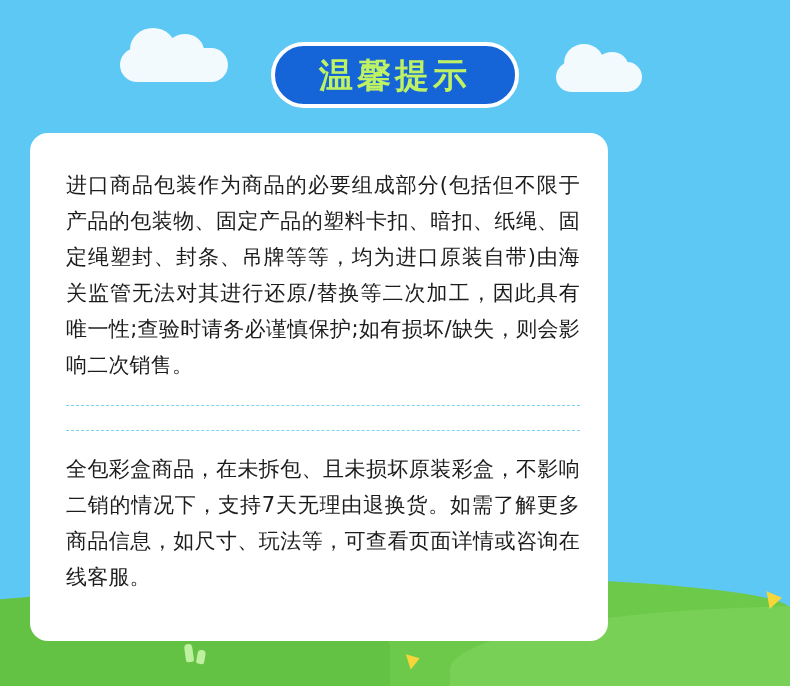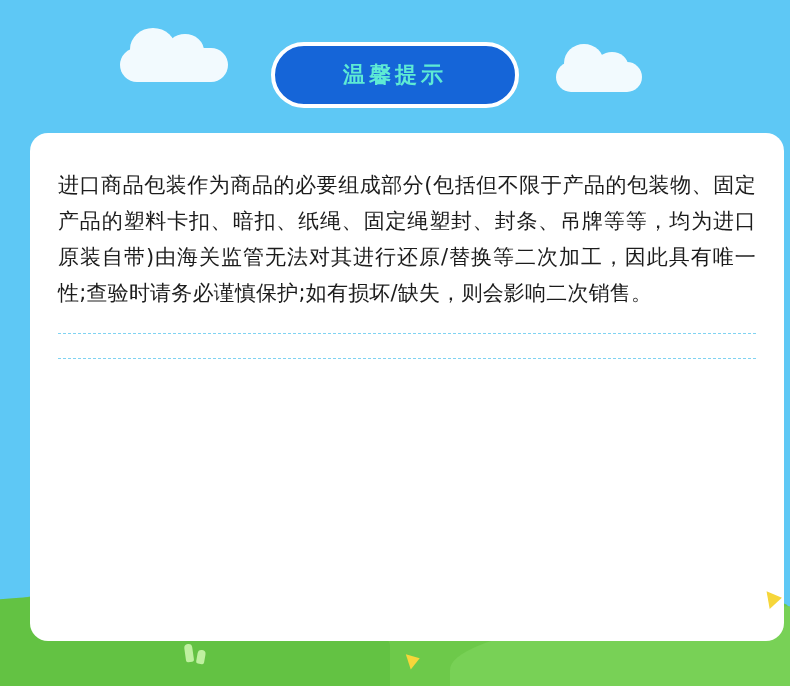--- a/index.html
+++ b/index.html
@@ -124,39 +124,39 @@
     height: 66px;
     background: #1565d8;
     border: 4px solid #ffffff;
     border-radius: 33px;
     box-sizing: border-box;
     display: flex;
     align-items: center;
     justify-content: center;
   }
   .title-text {
-    color: #5eead4;
-    font-size: 22px;
+    color: #bef264;
+    font-size: 34px;
     font-weight: bold;
     letter-spacing: 4px;
     line-height: 1;
     font-family: "DejaVu Sans", "Liberation Sans", sans-serif;
   }
 
   
   .card {
     position: absolute;
     left: 30px;
     top: 133px;
-    width: 754px;
+    width: 578px;
     height: 508px;
     background: #ffffff;
     border-radius: 18px;
     box-sizing: border-box;
-    padding: 34px 28px 0 28px;
+    padding: 34px 28px 0 36px;
   }
 
   .para {
     color: #1c1c1c;
     font-size: 21px;
     line-height: 36px;
     letter-spacing: 0.2px;
     font-family: "DejaVu Sans", "Liberation Sans", sans-serif;
     text-align: justify;
     margin: 0;
@@ -227,20 +227,21 @@
   <div class="cloud cloud-right"></div>
 
   <div class="title-pill">
     <span class="title-text">温馨提示</span>
   </div>
 
   <div class="card">
     <p class="para">进口商品包装作为商品的必要组成部分(包括但不限于产品的包装物、固定产品的塑料卡扣、暗扣、纸绳、固定绳塑封、封条、吊牌等等，均为进口原装自带)由海关监管无法对其进行还原/替换等二次加工，因此具有唯一性;查验时请务必谨慎保护;如有损坏/缺失，则会影响二次销售。</p>
     <div class="divider"></div>
     <div class="divider second"></div>
+    <p class="para">全包彩盒商品，在未拆包、且未损坏原装彩盒，不影响二销的情况下，支持7天无理由退换货。如需了解更多商品信息，如尺寸、玩法等，可查看页面详情或咨询在线客服。</p>
   </div>
 
   <div class="leaf leaf-a"></div>
   <div class="leaf leaf-a2"></div>
   <div class="bird"></div>
   <div class="bird-2"></div>
 
 </div>
 
 </body></html>

